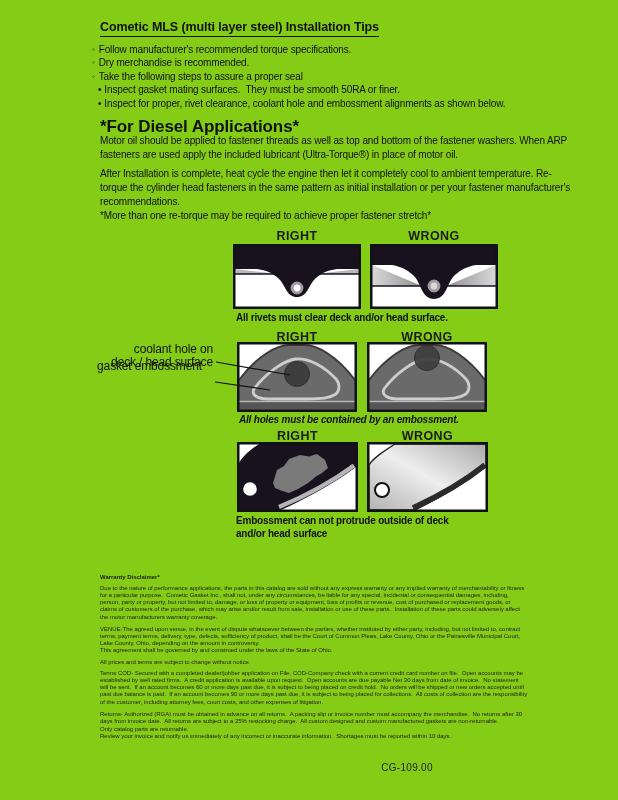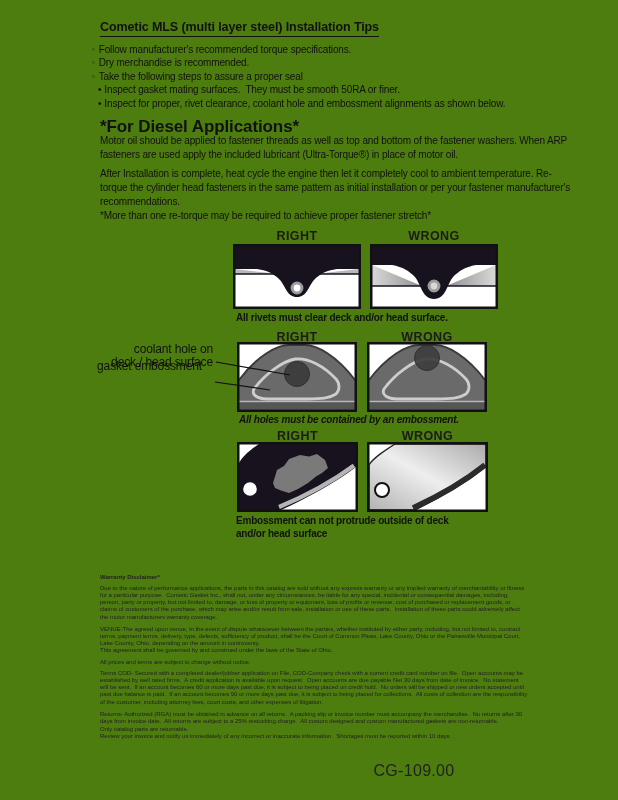--- a/index.html
+++ b/index.html
@@ -1,16 +1,16 @@
 <!DOCTYPE html>
 <html><head>
 <meta charset="utf-8">
 <style>
   html,body{margin:0;padding:0;background:#fff;}
-  .page{position:relative;width:618px;height:800px;background:#4d7c0f;overflow:hidden;
+  .page{position:relative;width:618px;height:800px;background:#84cc16;overflow:hidden;
         font-family:"Liberation Sans",sans-serif;color:#111;}
   .abs{position:absolute;}
   .prewrap{white-space:pre-wrap;}
 
   .title{left:100px;top:20px;font-size:12.5px;font-weight:700;letter-spacing:-0.1px;
          padding-bottom:2px;border-bottom:1.5px solid #111;}
 
   .bullets{left:92px;top:43px;font-size:10px;line-height:13.4px;letter-spacing:-0.15px;width:470px;}
   .bullet{white-space:pre-wrap;}
   .bullet .glyph{font-size:8px;vertical-align:1px;margin-right:4px;}
@@ -25,21 +25,21 @@
   .caption{font-size:10px;font-weight:700;letter-spacing:-0.2px;color:#111;}
   .callout{font-size:12px;line-height:12.8px;letter-spacing:-0.15px;text-align:right;width:127px;left:86px;}
 
   .panel{display:block;}
 
   .legal{left:100px;width:428px;font-size:6px;line-height:7.15px;letter-spacing:-0.02px;color:#222;}
   .legal-heading{font-weight:700;}
   .lh{top:574px;} .lp1{top:585px;} .lp2{top:626px;} .lp3{top:659px;}
   .lp4{top:670px;} .lp5{top:711px;} .lp6{top:726px;}
 
-  .pagenum{left:349px;top:762px;width:130px;text-align:center;font-size:16px;
+  .pagenum{left:342px;top:762px;width:130px;text-align:center;font-size:10px;
            letter-spacing:0.3px;color:#222;}
 </style>
 </head>
 <body>
 
 <div class="page">
 
   <div class="abs title">Cometic MLS (multi layer steel) Installation Tips</div>
 
   <div class="abs bullets">

